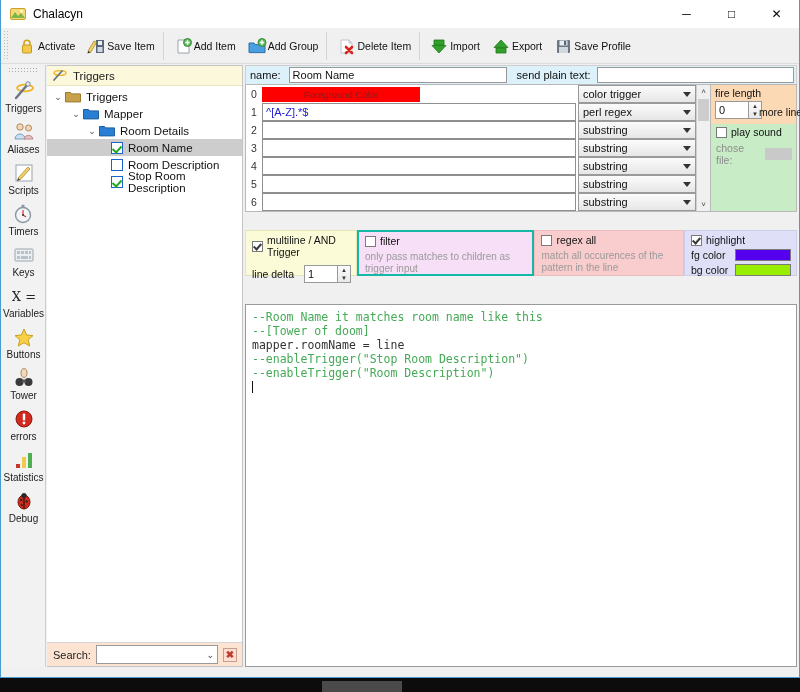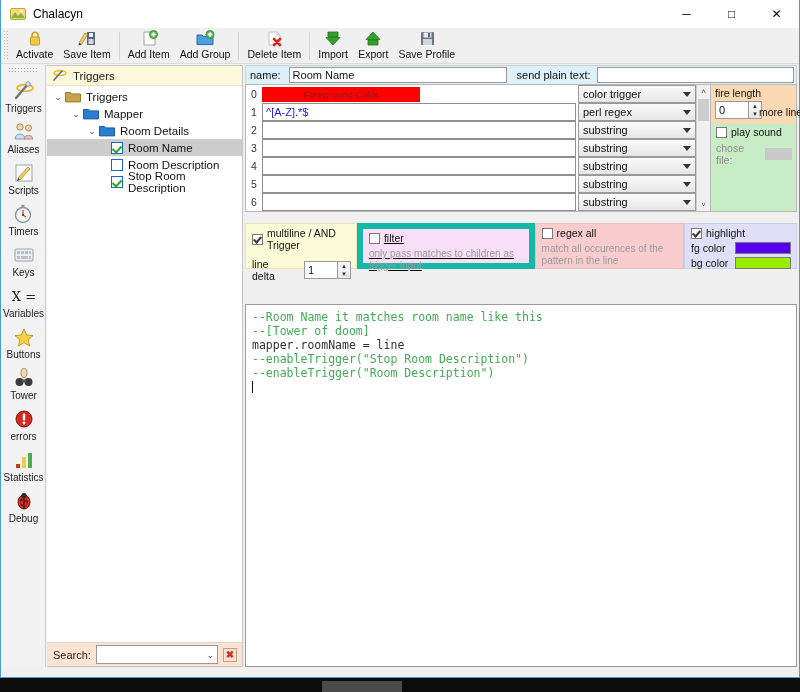--- a/index.html
+++ b/index.html
@@ -44,21 +44,21 @@
     padding-left:2px;
   }
   .tb-grip {
     width:6px; height:30px; margin-right:2px;
     background-image:radial-gradient(#b0b0b0 40%, transparent 41%);
     background-size:3px 3px; background-position:0 2px;
     opacity:.8;
   }
   .tb-btn {
     height:34px; min-width:40px; padding:0 5px;
-    display:flex; flex-direction:column; align-items:center; justify-content:flex-start;
+    display:flex; flex-direction:row; align-items:center; justify-content:flex-start;
     cursor:default;
   }
   .tb-ico { height:17px; width:22px; position:relative; margin-top:1px; }
   .tb-lbl { font-size:10.5px; color:#111; margin-top:1px; white-space:nowrap; }
   .tb-sep { width:1px; height:28px; background:#d4d4d4; margin:0 3px; }
 
   
   .content { position:absolute; left:0; top:65px; right:0; bottom:0; }
 
   
@@ -210,24 +210,24 @@
   }
   .cb.on::after{
     content:""; position:absolute; left:2px; top:0px; width:3px; height:6px;
     border:solid #3a3a3a; border-width:0 2px 2px 0; transform:rotate(42deg);
   }
   .fire-file { padding:2px 4px 4px 5px; display:flex; align-items:center; }
   .fire-file .t { font-size:10.5px; color:#8c8c8c; }
   .fire-file .box { width:28px; height:12px; background:#c9c9c9; margin-left:4px; }
 
   
-  .optstrip { display:flex; height:46px; margin-top:11px;border-radius:14px; }
+  .optstrip { display:flex; height:46px; margin-top:18px;border-radius:14px; }
   .opt { position:relative; padding:3px 5px 0 6px; }
   .opt-multiline { width:116px; background:#fbfbd8; border:1px solid #e4e4bb; }
-  .opt-filter { width:184px; background:#f6dff7; border:6px solid #14b8a6;text-decoration:underline; }
+  .opt-filter { width:184px; background:#f6dff7; border:2px solid #14b8a6; }
   .opt-matchall { width:155px; background:#f9cdcd; border:1px solid #eebcbc; }
   .opt-highlight { flex:1; background:#dfe0f7; border:1px solid #cdcee8; }
   .opt-hdr { display:flex; align-items:center; }
   .opt-hdr .t { font-size:10.5px; color:#111; }
   .opt-desc { font-size:10px; color:#9a9a9a; margin-top:4px; line-height:12px; }
   .ld-row { display:flex; align-items:center; margin-top:7px; }
   .ld-row .t { font-size:10.5px; color:#111; margin-right:10px; }
   .hl-row { display:flex; align-items:center; margin-top:3px; }
   .hl-row .t { font-size:10.5px; color:#111; width:44px; }
   .swatch { width:56px; height:12px; border:1px solid #7a7a7a; }

